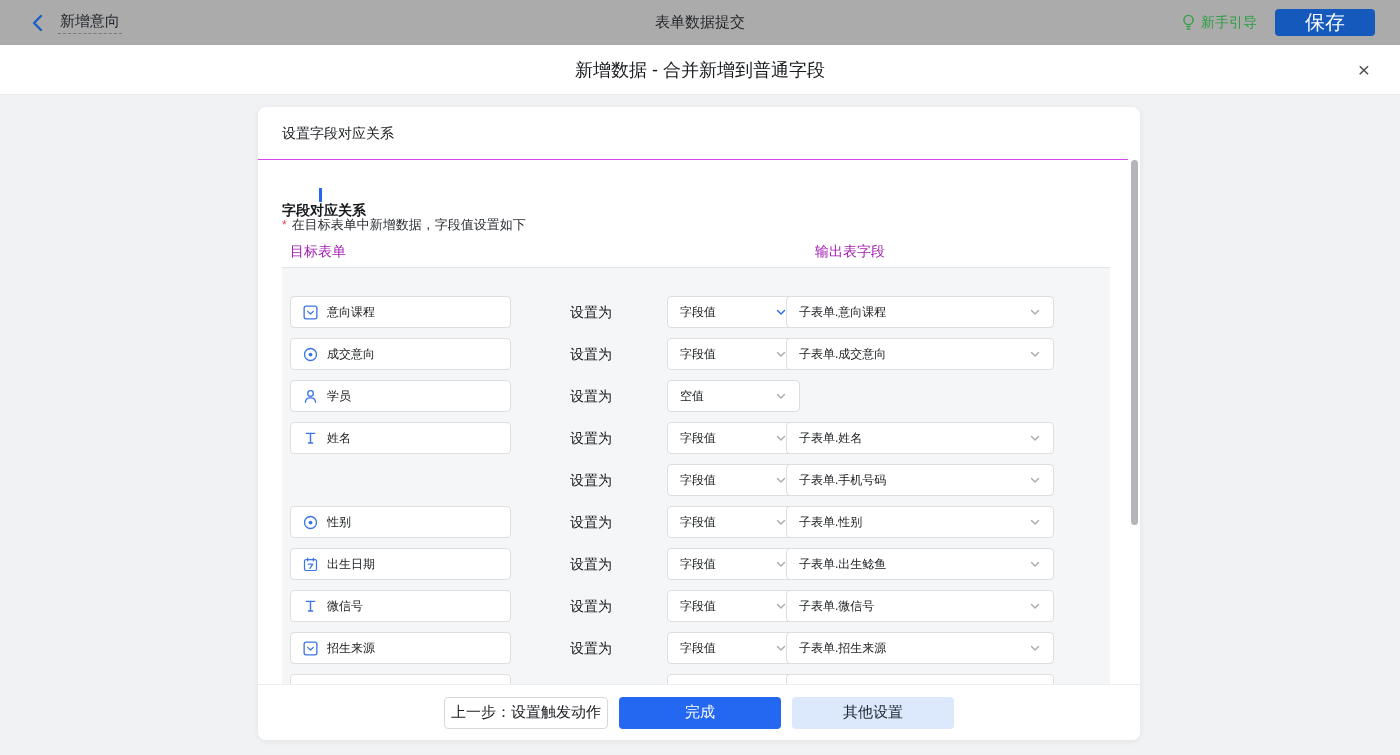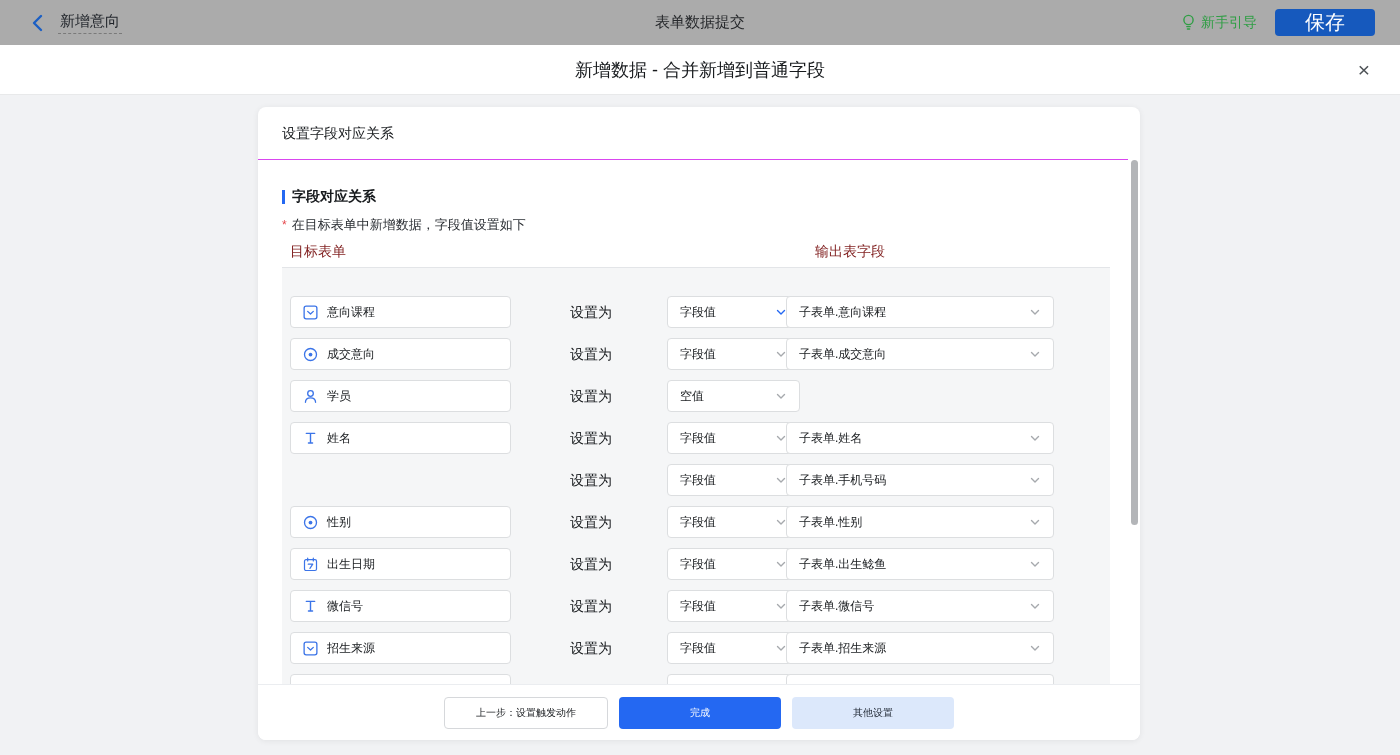--- a/index.html
+++ b/index.html
@@ -17,46 +17,46 @@
   .save-btn{ width:100px; height:27px; background:var(--save); color:#fff; font-size:20px; border:none; border-radius:4px; cursor:pointer; font-family:inherit; }
 
   
   .modal-header{ position:absolute; left:0; top:45px; width:1400px; height:50px; background:#fff; border-bottom:1px solid #e8e9ea; }
   .modal-title{ position:absolute; left:0; right:0; top:0; height:50px; line-height:50px; text-align:center; font-size:18px; font-weight:500; color:var(--ink); }
   .modal-close{ position:absolute; right:24px; top:13px; width:24px; height:24px; font-size:21px; line-height:24px; text-align:center; color:#4d5256; cursor:pointer; }
 
   
   .card{ position:absolute; left:258px; top:107px; width:882px; height:633px; background:#fff; border-radius:8px; box-shadow:0 1px 6px rgba(0,0,0,.07); }
   .card-header{ position:absolute; top:0; left:0; right:12px; height:53px; line-height:53px; padding-left:24px; font-size:14px; color:var(--ink); border-bottom:1px solid #d946ef; }
-  .section-title{ position:absolute; top:81px; left:24px; display:flex; align-items:center; font-size:14px; font-weight:700; color:var(--ink); }
+  .section-title{ position:absolute; top:81px; left:24px; display:flex; align-items:center; font-size:14px; font-weight:700; color:var(--ink);flex-direction:column; }
   .section-title .bar{ width:3px; height:14px; background:var(--accent); margin-right:7px; }
   .desc{ position:absolute; top:109px; left:24px; font-size:13px; color:#2a2e33; }
   .desc .req{ color:#e5484d; margin-right:5px; font-size:12px; }
-  .cols{ position:absolute; top:136px; left:24px; width:828px; height:25px; border-bottom:1px solid #e3e5e8; font-size:14px; font-weight:500; color:#7f1d1d; }
+  .cols{ position:absolute; top:136px; left:24px; width:828px; height:25px; border-bottom:1px solid #e3e5e8; font-size:14px; font-weight:500; color:#a21caf; }
   .col-target{ position:absolute; left:8px; top:0; }
   .col-output{ position:absolute; left:533px; top:0; }
 
   
   .rows-area{ position:absolute; top:161px; left:24px; width:828px; height:416px; background:#f5f6f7; overflow:hidden; }
   .map-row{ position:relative; height:32px; margin-bottom:10px; }
   .map-row:first-child{ margin-top:28px; }
   .fbox{ position:absolute; height:32px; background:#fff; border:1px solid var(--border); border-radius:4px; display:flex; align-items:center; font-size:12px; color:var(--ink); }
   .field-box{ left:8px; width:221px; padding-left:11px; }
   .field-icon{ width:16px; height:16px; margin-right:9px; display:flex; align-items:center; justify-content:center; }
   .setas{ position:absolute; left:288px; top:0; height:32px; line-height:32px; font-size:14px; color:var(--ink); }
   .mode-box{ left:385px; width:133px; padding:0 12px; justify-content:space-between; cursor:pointer; }
   .output-box{ left:504px; width:268px; padding:0 12px; justify-content:space-between; cursor:pointer; }
   .chev svg{ display:block; }
   .chev path{ stroke:#a6a9ad; }
   .chev.blue path{ stroke:var(--accent); }
 
   
   .scroll-thumb{ position:absolute; left:873px; top:53px; width:7px; height:365px; background:#b3b5b8; border-radius:4px; cursor:pointer; }
   .card-footer{ position:absolute; left:0; right:0; bottom:0; height:56px; background:#fff; border-top:1px solid #ebedf0; border-radius:0 0 8px 8px; display:flex; align-items:center; justify-content:center; gap:11px; }
-  .btn{ height:32px; border-radius:4px; font-size:10px; font-family:Liberation Mono, monospace; cursor:pointer; }
+  .btn{ height:32px; border-radius:4px; font-size:15px; font-family:Liberation Mono, monospace; cursor:pointer; }
   .btn-prev{ width:164px; background:#fff; border:1px solid #d6d8db; color:var(--ink); }
   .btn-done{ width:162px; background:var(--accent); border:none; color:#fff; }
   .btn-other{ width:162px; background:#dce8fb; border:none; color:#1c2430; }
 </style>
 </head>
 <body>
 
 <div class="topbar">
   <div class="topbar-left">
     <span class="back-btn">

